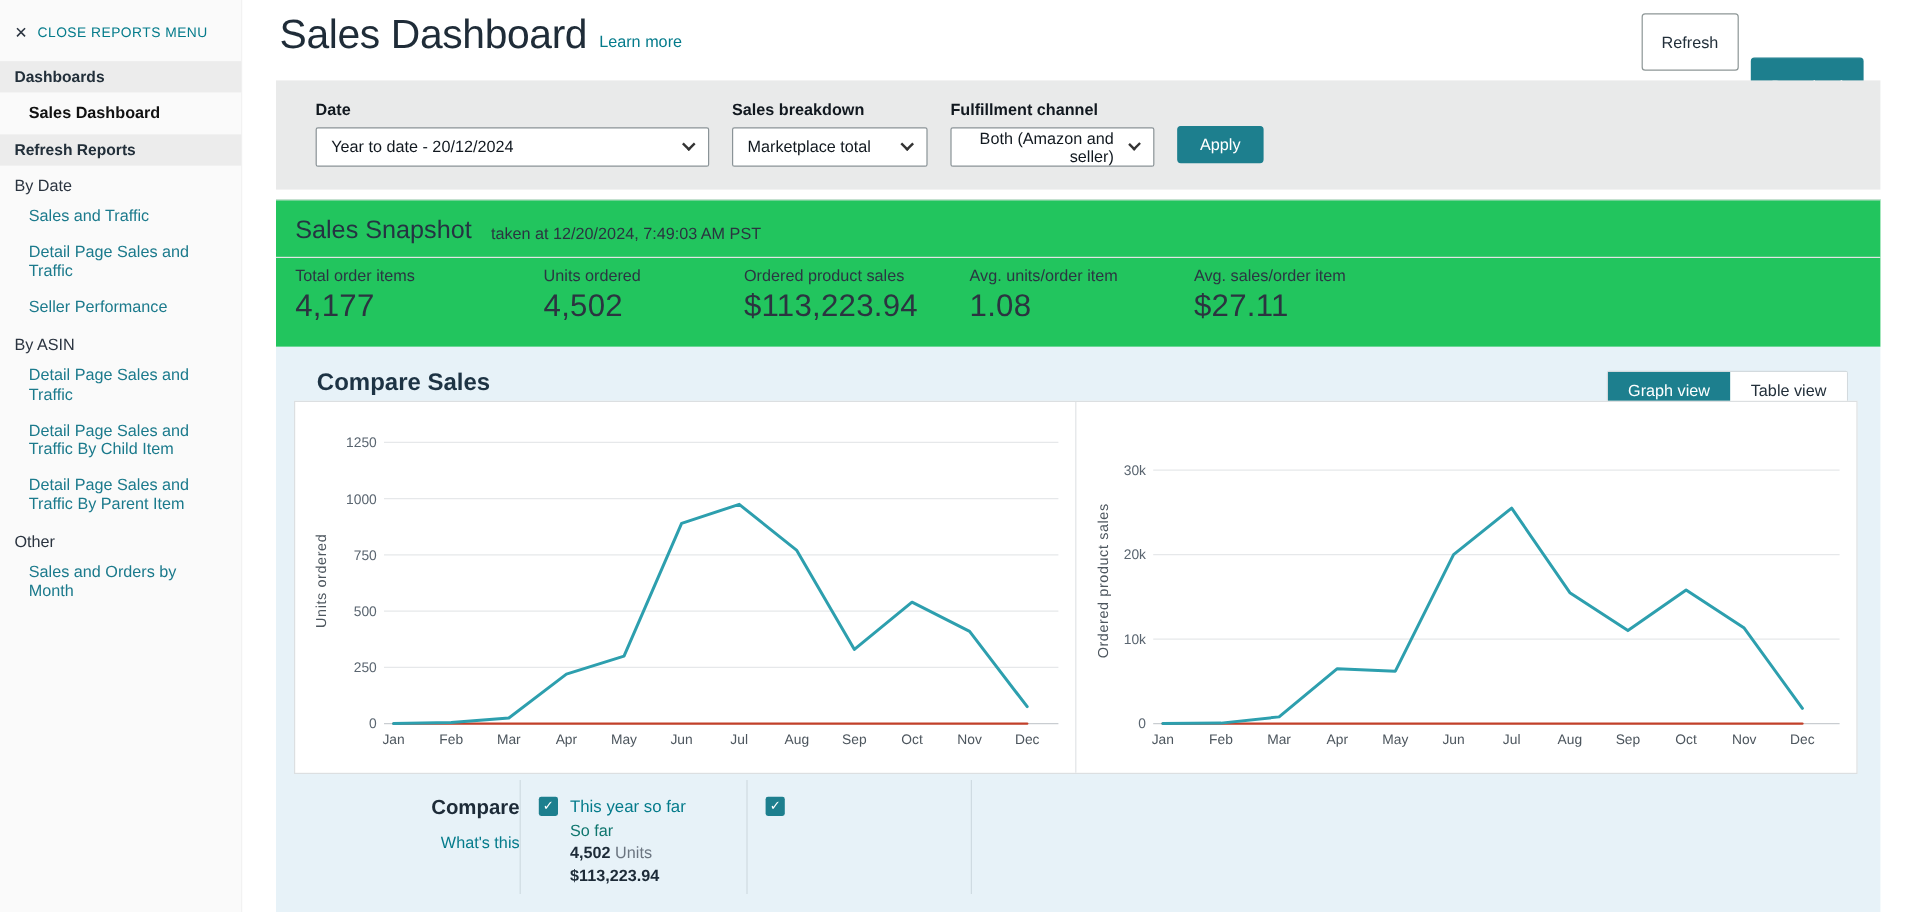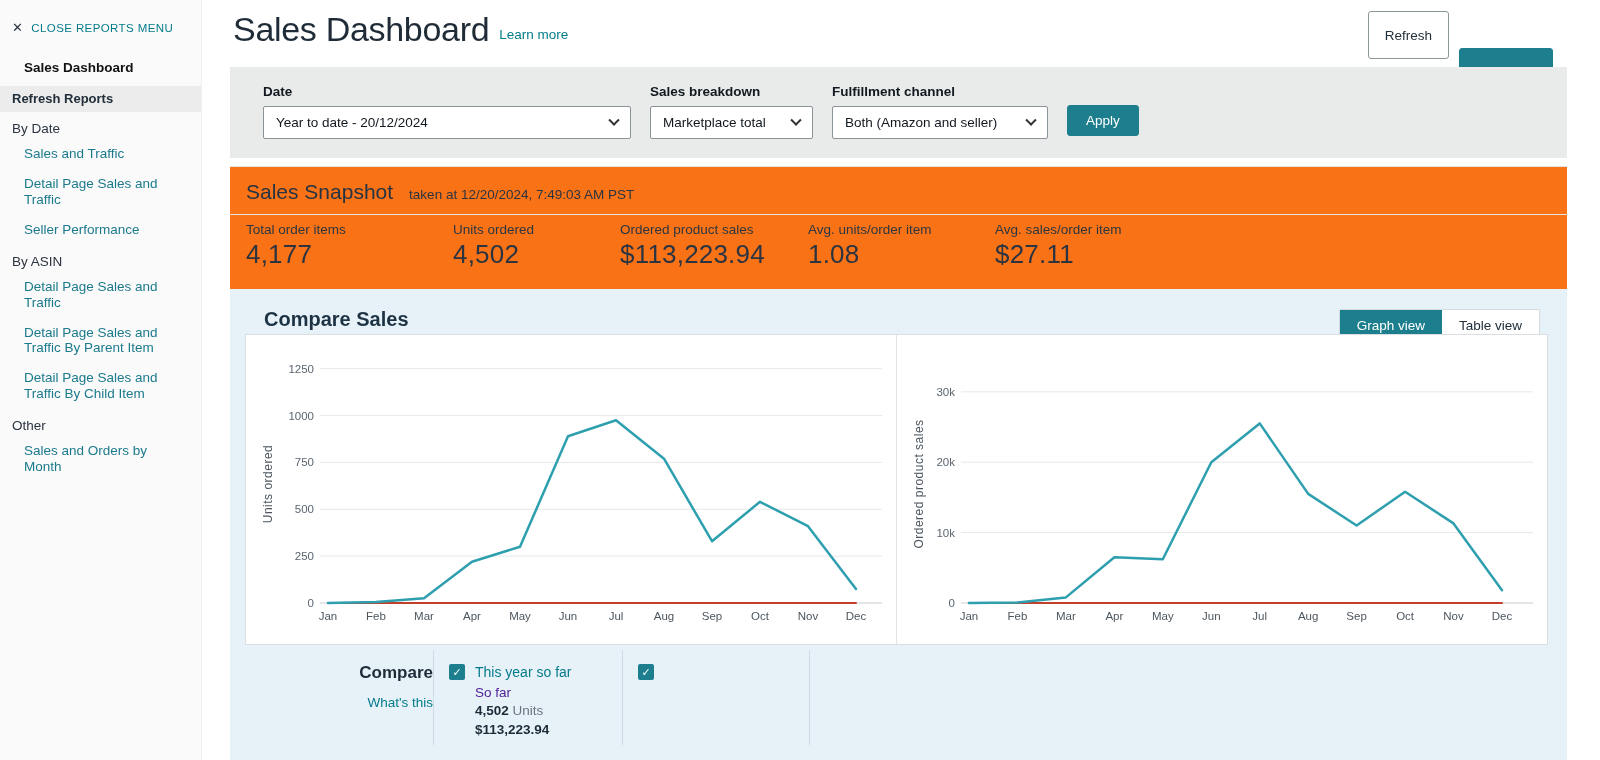--- a/index.html
+++ b/index.html
@@ -33,26 +33,26 @@
 
   
   .filter-bar { position:absolute; left:28px; top:67px; width:1337px; height:91px;
     background:#e9eaea; padding:17px 0 0 33px; display:flex; gap:19px; }
   .filter-field .flabel { font-size:13.5px; font-weight:bold; color:#11181f; margin-bottom:7px; }
   .fselect { background:#fff; border:1px solid #8a9397; border-radius:2px; height:33px;
     display:flex; align-items:center; justify-content:space-between;
     padding:0 12px; font-size:13.5px; color:#11181f; cursor:pointer; }
   .fselect .chev { width:8px; height:8px; border-right:2px solid #333;
     border-bottom:2px solid #333; transform:rotate(45deg) translate(-2px,-2px); margin-left:14px; }
-  .w-date { width:368px; } .w-breakdown { width:163px; margin-left:0; } .w-channel { width:216px;text-align:right; }
+  .w-date { width:328px; } .w-breakdown { width:163px; margin-left:0; } .w-channel { width:170px;text-align:right; }
   .apply-btn { margin-top:21px; margin-left:0; height:31px; padding:0 18px; }
 
   
   .snapshot { position:absolute; left:28px; top:166px; width:1337px; height:123px;
-    background:#f97316; border-top:1px solid #e3e5e5; }
+    background:#22c55e; border-top:1px solid #e3e5e5; }
   .snap-head { height:48px; display:flex; align-items:flex-end; gap:16px;
     padding:0 16px 10px; border-bottom:1px solid #e3e5e5; }
   .snap-title { font-size:21px; font-weight:500; color:#253342; }
   .snap-taken { font-size:13.5px; color:#2b3440; padding-bottom:2px; }
   .metrics { position:relative; height:74px; }
   .metric { position:absolute; top:7px; }
   .metric .mlabel { font-size:13.5px; color:#2b3642; margin-bottom:2px; }
   .metric .mvalue { font-size:26px; color:#2b3440; letter-spacing:.2px; }
   .m0{left:16px;} .m1{left:223px;} .m2{left:390px;} .m3{left:578px;} .m4{left:765px;}
 
@@ -74,44 +74,45 @@
   .legend-row { position:absolute; left:15px; top:361px; height:95px; display:flex; }
   .lg-head { width:188px; padding:13px 0 0 17px;text-align:right; }
   .lg-title { font-size:17px; font-weight:bold; color:#1d2b38; }
   .lg-whats { font-size:13.5px; color:#047b8b; margin-top:12px; cursor:pointer; }
   .lg-item { width:189px; border-left:1px solid #cfdbe2; padding:13px 0 0 15px; display:flex; gap:10px; }
   .lg-item.last { width:188px; border-right:1px solid #cfdbe2; }
   .checkbox { width:16px; height:16px; background:#1d7f8e; border-radius:2px; flex:none;
     color:#fff; font-size:11px; line-height:16px; text-align:center; cursor:pointer; margin-top:1px; }
   .lg-lines { font-size:13.5px; line-height:1.4; }
   .lg-name { font-size:14px; margin-bottom:1px; }
-  .lg-sub { color:#4c1d95; }
+  .lg-sub { color:#0f766e; }
   .lg-strong { font-weight:bold; color:#1d2b38; }
   .lg-units-word { color:#6b7580; }
 </style>
 </head>
 <body>
 
 <aside class="sidebar">
   <div class="side-close">
     <span class="x">✕</span>
     <span>CLOSE REPORTS MENU</span>
   </div>
+  <div class="side-band">Dashboards</div>
   <div class="side-active">Sales Dashboard</div>
   <div class="side-band">Refresh Reports</div>
 
   <div class="side-group-label">By Date</div>
   <div class="side-link">Sales and Traffic</div>
   <div class="side-link">Detail Page Sales and Traffic</div>
   <div class="side-link">Seller Performance</div>
 
   <div class="side-group-label">By ASIN</div>
   <div class="side-link">Detail Page Sales and Traffic</div>
+  <div class="side-link">Detail Page Sales and Traffic By Child Item</div>
   <div class="side-link">Detail Page Sales and Traffic By Parent Item</div>
-  <div class="side-link">Detail Page Sales and Traffic By Child Item</div>
 
   <div class="side-group-label">Other</div>
   <div class="side-link">Sales and Orders by Month</div>
 </aside>
 
 <main class="main">
 
   <div class="page-title-row">
     <span class="page-title">Sales Dashboard</span>
     <span class="learn-more">Learn more</span>

